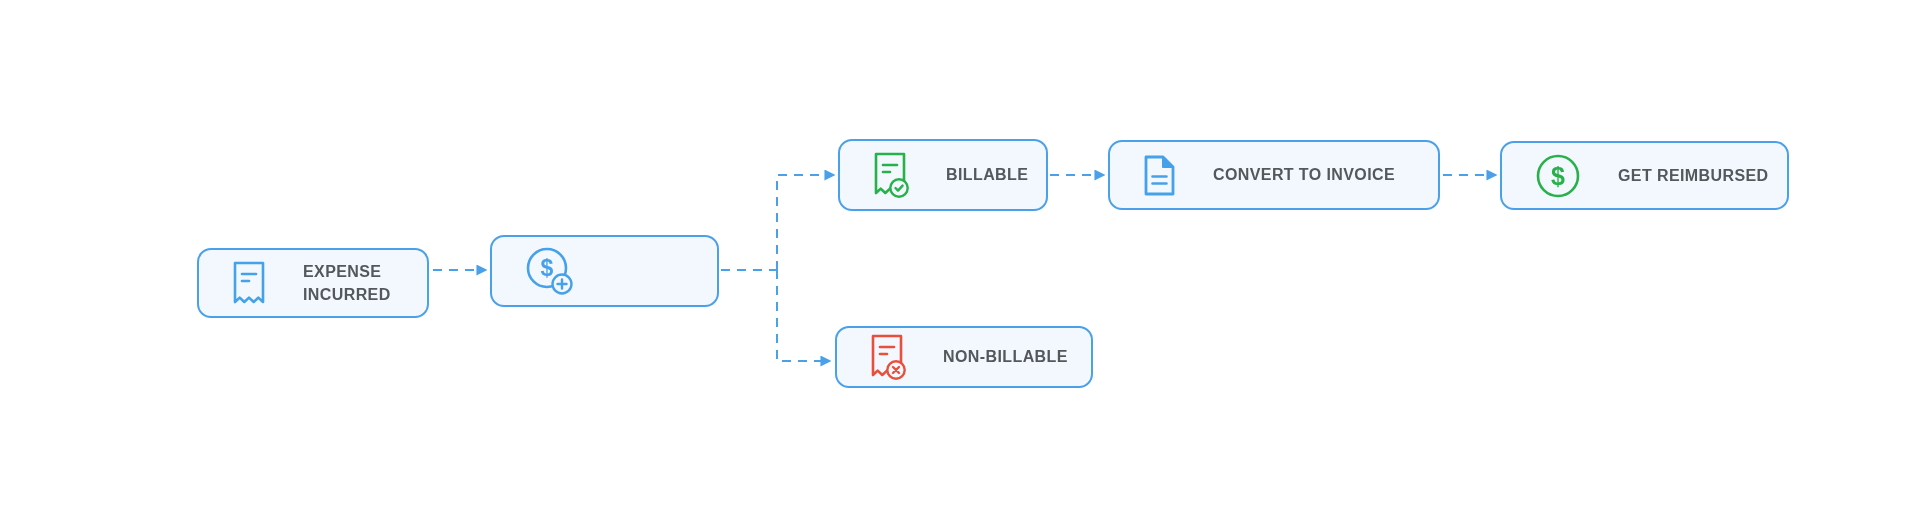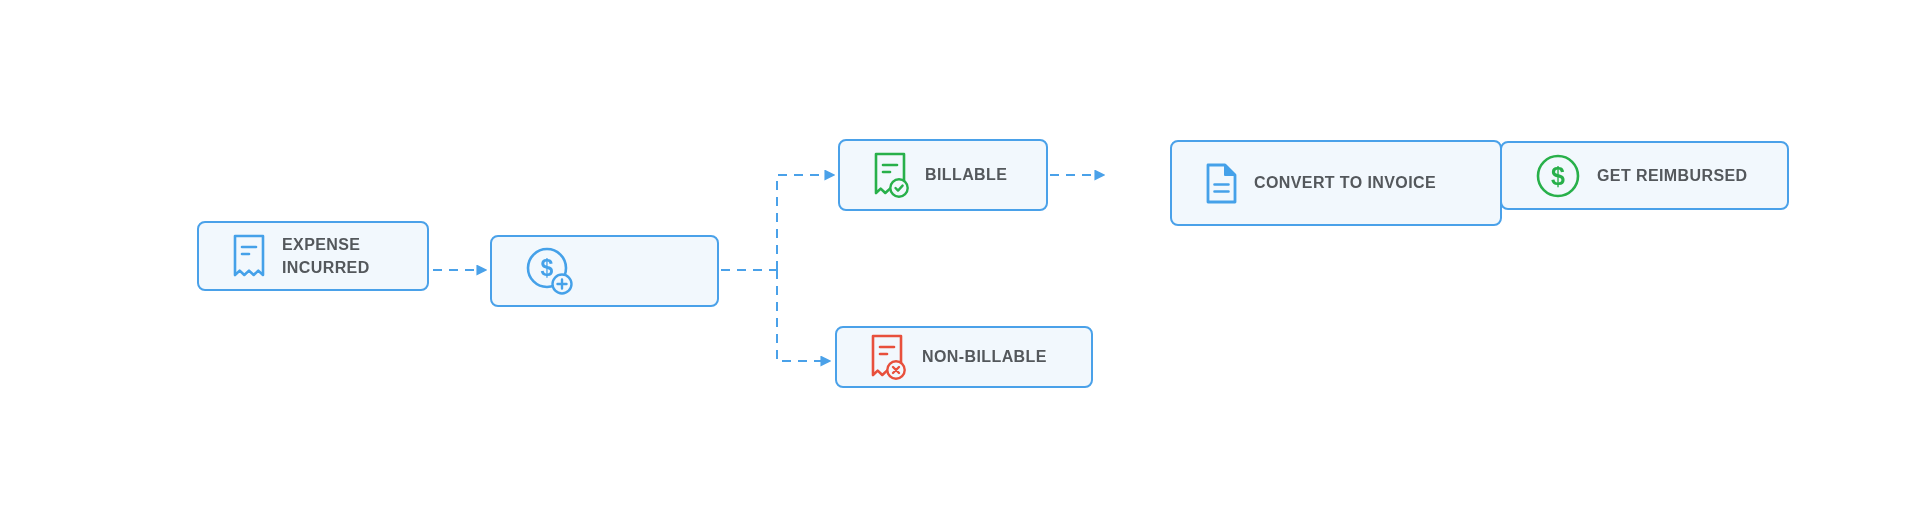--- a/index.html
+++ b/index.html
@@ -19,25 +19,25 @@
     position: absolute;
     left: 0;
     top: 0;
     pointer-events: none;
   }
   .node {
     position: absolute;
     box-sizing: border-box;
     display: flex;
     align-items: center;
-    gap: 16px;
+    gap: 37px;
     padding-left: 33px;
     background: #f2f8fd;
     border: 2px solid #4aa1e9;
-    border-radius: 8px;
+    border-radius: 14px;
   }
   .node .icon {
     display: flex;
     align-items: center;
     justify-content: center;
     flex: 0 0 auto;
   }
   .node--blue  .icon { color: #45a1e9; }
   .node--green .icon { color: #28b04a; }
   .node--red   .icon { color: #e8503c; }
@@ -72,21 +72,21 @@
     <g stroke="#4aa1e9" stroke-width="2" fill="none" stroke-dasharray="9 7">
       <path d="M433 270 H477" marker-end="url(#arrow)"></path>
       <path d="M721 270 H777"></path>
       <path d="M777 270 V175 H825" marker-end="url(#arrow)"></path>
       <path d="M777 270 V361 H821" marker-end="url(#arrow)"></path>
       <path d="M1050 175 H1095" marker-end="url(#arrow)"></path>
       <path d="M1443 175 H1487" marker-end="url(#arrow)"></path>
     </g>
   </svg>
 
-  <div class="node node--blue" style="left:197px; top:221px; width:232px; height:70px;">
+  <div class="node node--blue" style="left:197px; top:248px; width:232px; height:70px;">
     <span class="icon">
       <svg width="34" height="46" viewBox="0 0 34 46" fill="none" stroke="currentColor" stroke-width="2.6" stroke-linecap="round" stroke-linejoin="round">
         <path d="M3 3 H31 V42 L26.3 37.6 L21.7 42 L17 37.6 L12.3 42 L7.7 37.6 L3 42 Z"></path>
         <path d="M10 14 H24"></path>
         <path d="M10 21 H17"></path>
       </svg>
     </span>
     <span class="label label--wrap label--w110">EXPENSE INCURRED</span>
   </div>
 
@@ -107,21 +107,21 @@
         <path d="M3 3 H31 V42 L26.3 37.6 L21.7 42 L17 37.6 L12.3 42 L7.7 37.6 L3 42 Z"></path>
         <path d="M10 14 H24"></path>
         <path d="M10 21 H17"></path>
         <circle cx="26" cy="37" r="8.7" fill="#f2f8fd" stroke-width="2.4"></circle>
         <path d="M22.5 37 L25 39.6 L29.6 34.6" stroke-width="2.4"></path>
       </svg>
     </span>
     <span class="label">BILLABLE</span>
   </div>
 
-  <div class="node node--blue" style="left:1170px; top:140px; width:332px; height:86px;text-align:center;">
+  <div class="node node--blue" style="left:1108px; top:140px; width:332px; height:70px;text-align:center;">
     <span class="icon">
       <svg width="33" height="43" viewBox="0 0 33 43">
         <path d="M3 3 H20 L30 13 V40 H3 Z" fill="none" stroke="currentColor" stroke-width="2.8" stroke-linejoin="round"></path>
         <path d="M20 3 V13 H30 Z" fill="currentColor" stroke="currentColor" stroke-width="2" stroke-linejoin="round"></path>
         <path d="M9.5 22.5 H23.5 M9.5 29.5 H23.5" stroke="currentColor" stroke-width="2.6" stroke-linecap="round"></path>
       </svg>
     </span>
     <span class="label">CONVERT TO INVOICE</span>
   </div>
 

